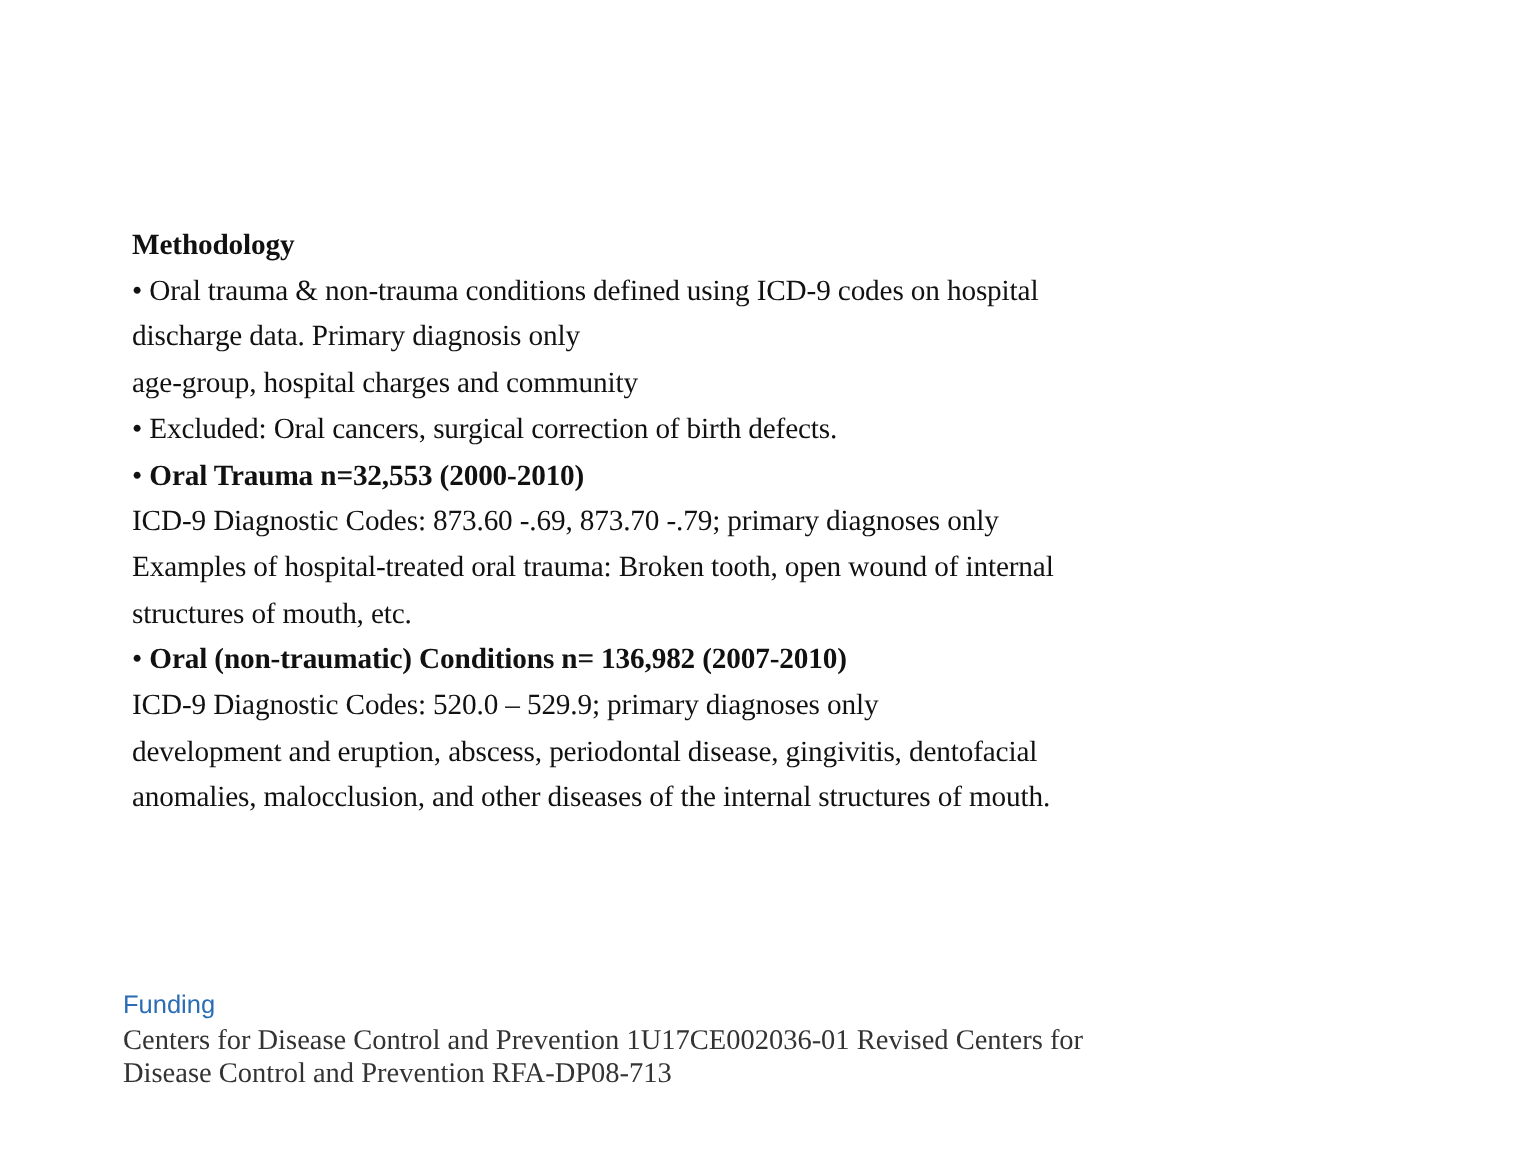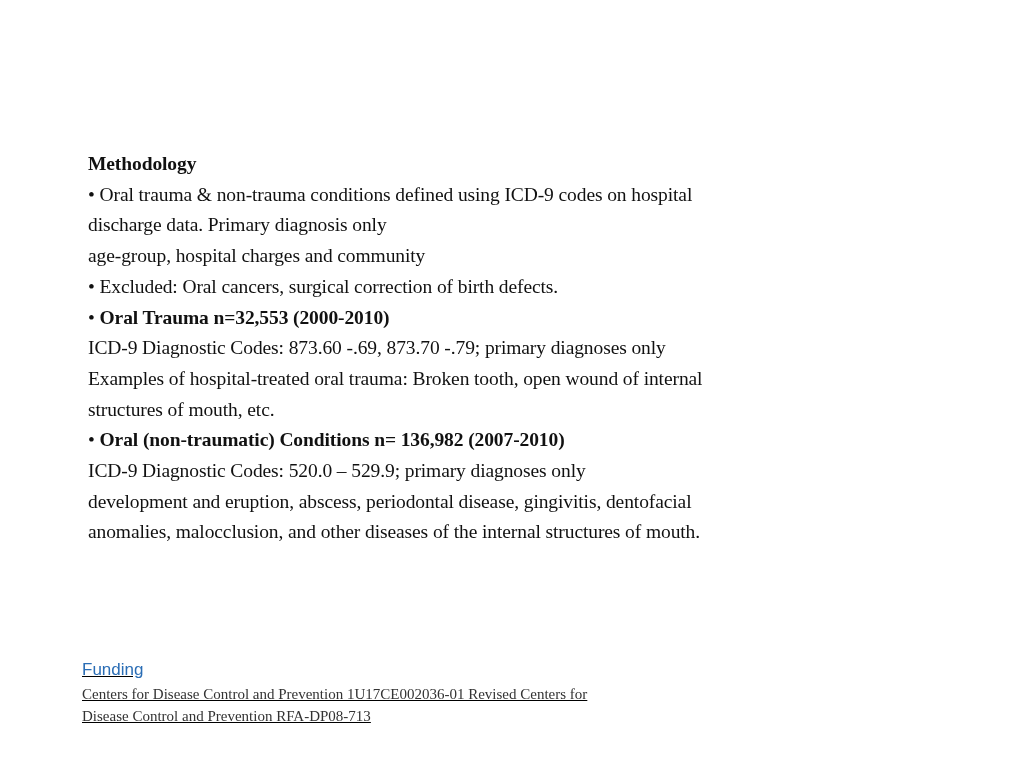--- a/index.html
+++ b/index.html
@@ -33,32 +33,31 @@
       font-weight: bold;
     }
     .method b {
       font-weight: bold;
     }
     .funding {
       position: absolute;
       left: 82px;
       top: 659px;
       width: 720px;
-      text-decoration: underline;
     }
     .funding .ftitle {
       font-family: "Liberation Sans", "DejaVu Sans", sans-serif;
       font-size: 17px;
       color: #2a6db5;
       line-height: 22px;
       margin-bottom: 2px;
     }
     .funding .fline {
       font-family: "Liberation Serif", "DejaVu Serif", serif;
-      font-size: 15px;
+      font-size: 19px;
       line-height: 22px;
       color: #333333;
       white-space: nowrap;
     }
   </style>
 </head>
 <body>
 
 <div class="method">
   <span class="line heading">Methodology</span>

